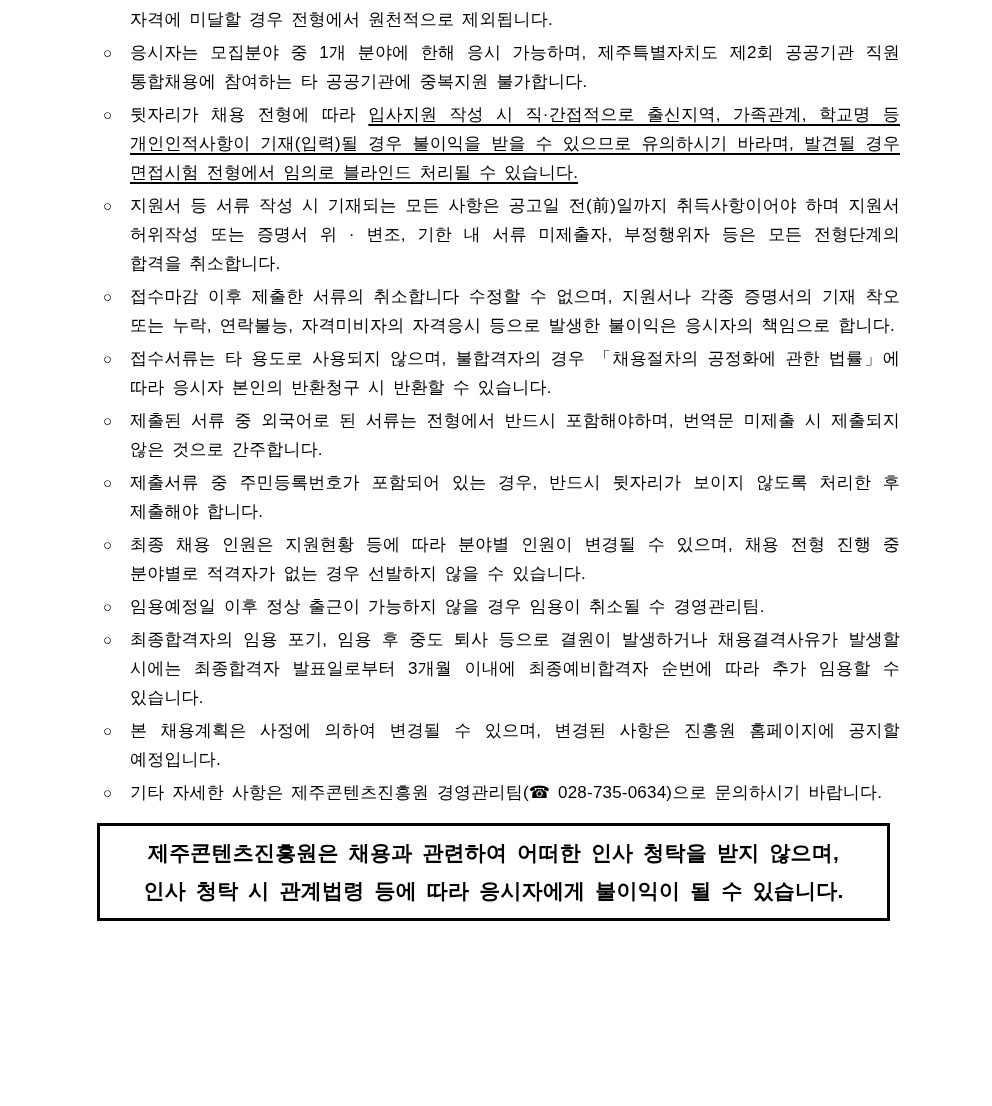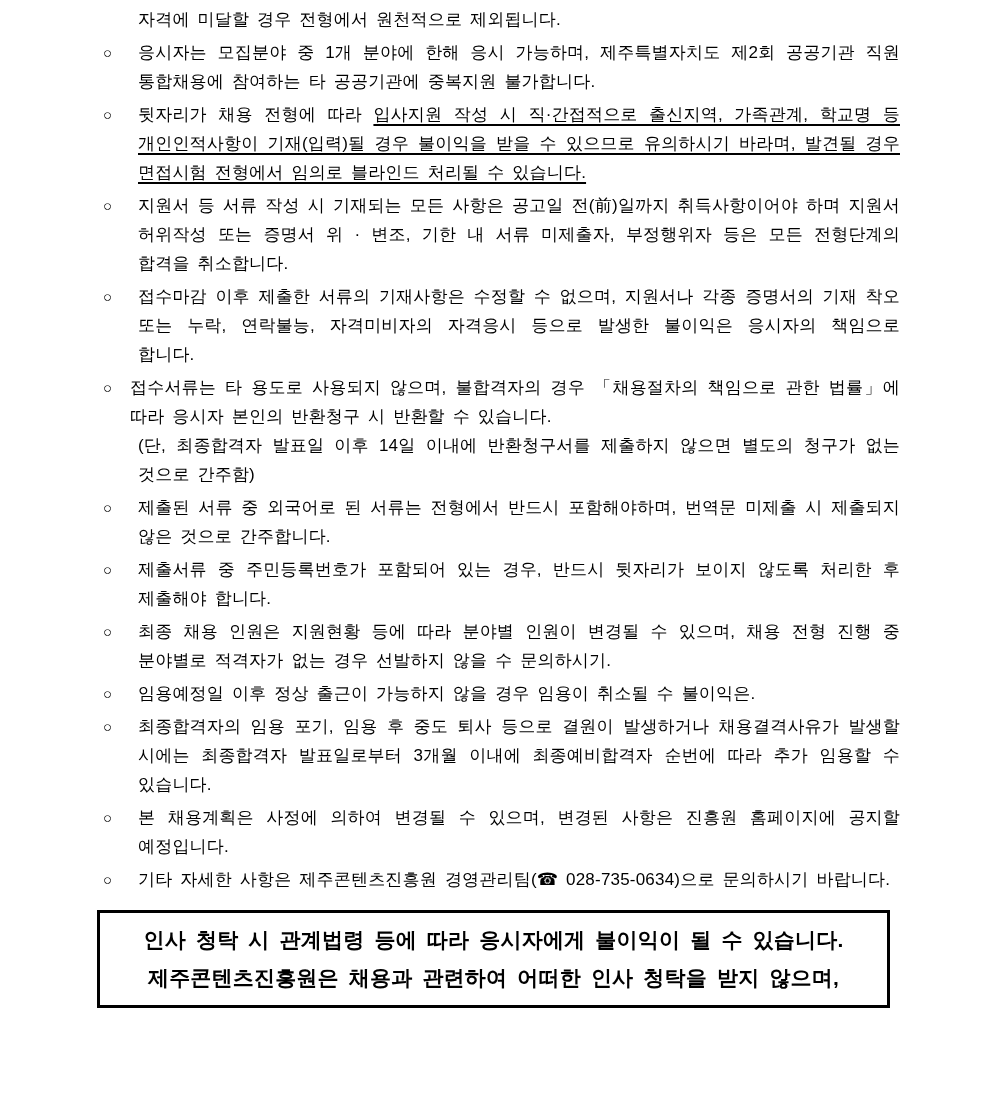--- a/index.html
+++ b/index.html
@@ -39,21 +39,20 @@
   .par {
     font-size: 17px;
     line-height: 29px;
     text-align: justify;
     word-break: keep-all;
     word-spacing: 3px;
     letter-spacing: 0.2px;
   }
   .par:last-child {
     text-align-last: left;
-    margin-left: 8px;
   }
   .u {
     text-decoration: underline;
     text-underline-offset: 4px;
     text-decoration-thickness: 1.5px;
   }
   .notice-box {
     margin-top: 16px;
     margin-left: -6px;
     width: 793px;
@@ -97,52 +96,51 @@
       </div>
       <div class="item">
         <span class="bullet">○</span>
         <div class="item-body">
           <div class="par"><span>지원서 등 서류 작성 시 기재되는 모든 사항은 공고일 전(前)일까지 취득사항이어야 하며 지원서 허위작성 또는 증명서 위 · 변조, 기한 내 서류 미제출자, 부정행위자 등은 모든 전형단계의 합격을 취소합니다.</span></div>
         </div>
       </div>
       <div class="item">
         <span class="bullet">○</span>
         <div class="item-body">
-          <div class="par"><span>접수마감 이후 제출한 서류의 기재사항은 수정할 수 없으며, 지원서나 각종 증명서의 기재 착오 또는 누락, 연락불능, 자격미비자의 자격응시 등으로 발생한 불이익은 응시자의 책임으로 합니다.</span></div>
+          <div class="par"><span>접수마감 이후 제출한 서류의 취소합니다 수정할 수 없으며, 지원서나 각종 증명서의 기재 착오 또는 누락, 연락불능, 자격미비자의 자격응시 등으로 발생한 불이익은 응시자의 책임으로 합니다.</span></div>
         </div>
       </div>
       <div class="item">
         <span class="bullet">○</span>
         <div class="item-body">
-          <div class="par"><span>접수서류는 타 용도로 사용되지 않으며, 불합격자의 경우 「채용절차의 책임으로 관한 법률」에 따라 응시자 본인의 반환청구 시 반환할 수 있습니다.</span></div>
-          <div class="par"><span>(단, 최종합격자 발표일 이후 14일 이내에 반환청구서를 제출하지 않으면 별도의 청구가 없는 것으로 간주함)</span></div>
+          <div class="par"><span>접수서류는 타 용도로 사용되지 않으며, 불합격자의 경우 「채용절차의 공정화에 관한 법률」에 따라 응시자 본인의 반환청구 시 반환할 수 있습니다.</span></div>
         </div>
       </div>
       <div class="item">
         <span class="bullet">○</span>
         <div class="item-body">
           <div class="par"><span>제출된 서류 중 외국어로 된 서류는 전형에서 반드시 포함해야하며, 번역문 미제출 시 제출되지 않은 것으로 간주합니다.</span></div>
         </div>
       </div>
       <div class="item">
         <span class="bullet">○</span>
         <div class="item-body">
           <div class="par"><span>제출서류 중 주민등록번호가 포함되어 있는 경우, 반드시 뒷자리가 보이지 않도록 처리한 후 제출해야 합니다.</span></div>
         </div>
       </div>
       <div class="item">
         <span class="bullet">○</span>
         <div class="item-body">
-          <div class="par"><span>최종 채용 인원은 지원현황 등에 따라 분야별 인원이 변경될 수 있으며, 채용 전형 진행 중 분야별로 적격자가 없는 경우 선발하지 않을 수 문의하시기.</span></div>
+          <div class="par"><span>최종 채용 인원은 지원현황 등에 따라 분야별 인원이 변경될 수 있으며, 채용 전형 진행 중 분야별로 적격자가 없는 경우 선발하지 않을 수 있습니다.</span></div>
         </div>
       </div>
       <div class="item">
         <span class="bullet">○</span>
         <div class="item-body">
-          <div class="par"><span>임용예정일 이후 정상 출근이 가능하지 않을 경우 임용이 취소될 수 불이익은.</span></div>
+          <div class="par"><span>임용예정일 이후 정상 출근이 가능하지 않을 경우 임용이 취소될 수 경영관리팀.</span></div>
         </div>
       </div>
       <div class="item">
         <span class="bullet">○</span>
         <div class="item-body">
           <div class="par"><span>최종합격자의 임용 포기, 임용 후 중도 퇴사 등으로 결원이 발생하거나 채용결격사유가 발생할 시에는 최종합격자 발표일로부터 3개월 이내에 최종예비합격자 순번에 따라 추가 임용할 수 있습니다.</span></div>
         </div>
       </div>
       <div class="item">
         <span class="bullet">○</span>
@@ -152,17 +150,17 @@
       </div>
       <div class="item">
         <span class="bullet">○</span>
         <div class="item-body">
           <div class="par"><span>기타 자세한 사항은 제주콘텐츠진흥원 경영관리팀(☎ 028-735-0634)으로 문의하시기 바랍니다.</span></div>
         </div>
       </div>
     </div>
 
   <div class="notice-box">
+    <div class="notice-line">제주콘텐츠진흥원은 채용과 관련하여 어떠한 인사 청탁을 받지 않으며,</div>
     <div class="notice-line">인사 청탁 시 관계법령 등에 따라 응시자에게 불이익이 될 수 있습니다.</div>
-    <div class="notice-line">제주콘텐츠진흥원은 채용과 관련하여 어떠한 인사 청탁을 받지 않으며,</div>
   </div>
 
 </div>
 
 </body></html>

